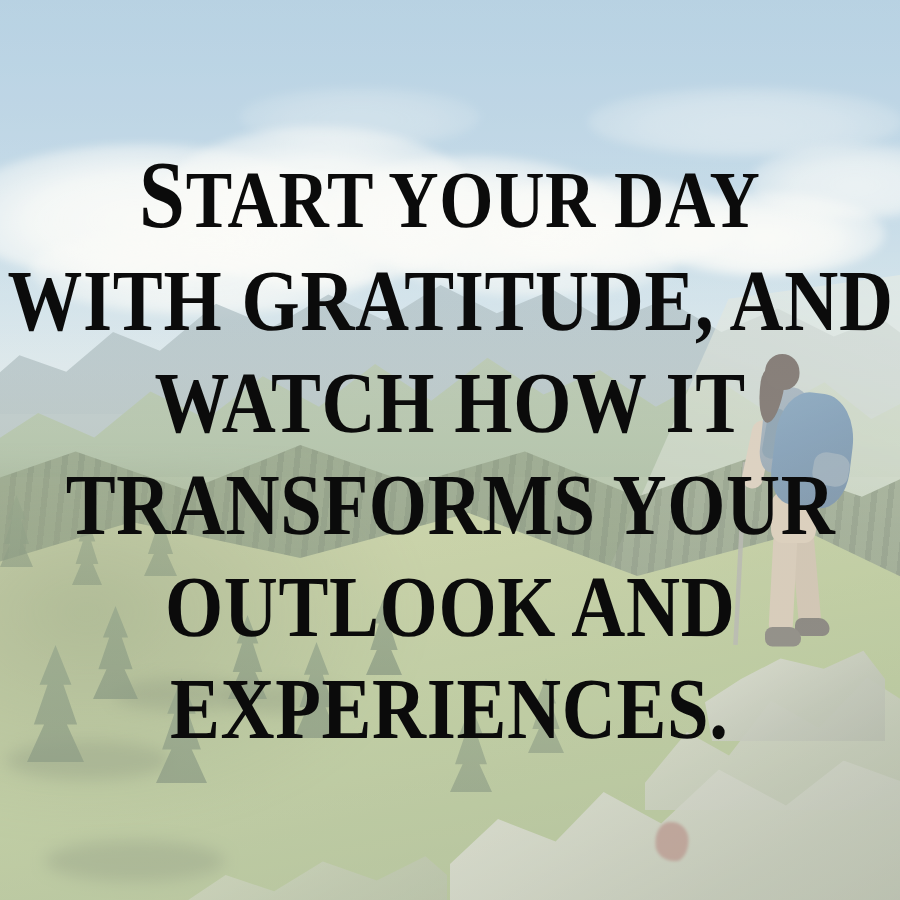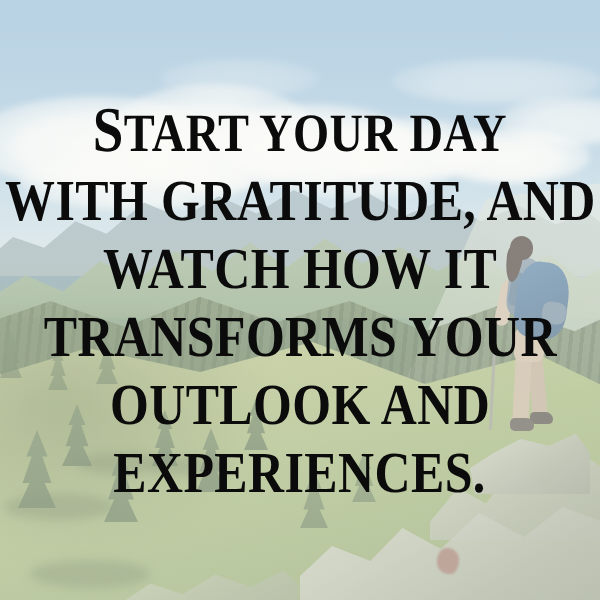--- a/index.html
+++ b/index.html
@@ -11,21 +11,21 @@
   body {
     font-family: "Liberation Sans", sans-serif;
   }
 
   
   .poster {
     position: relative;
     width: 600px;
     height: 600px;
     overflow: hidden;
-    background: #0369a1;
+    background: #ffffff;
     user-select: none;
   }
 
   
   .photo {
     position: absolute;
     inset: 0;
     overflow: hidden;
   }
 

